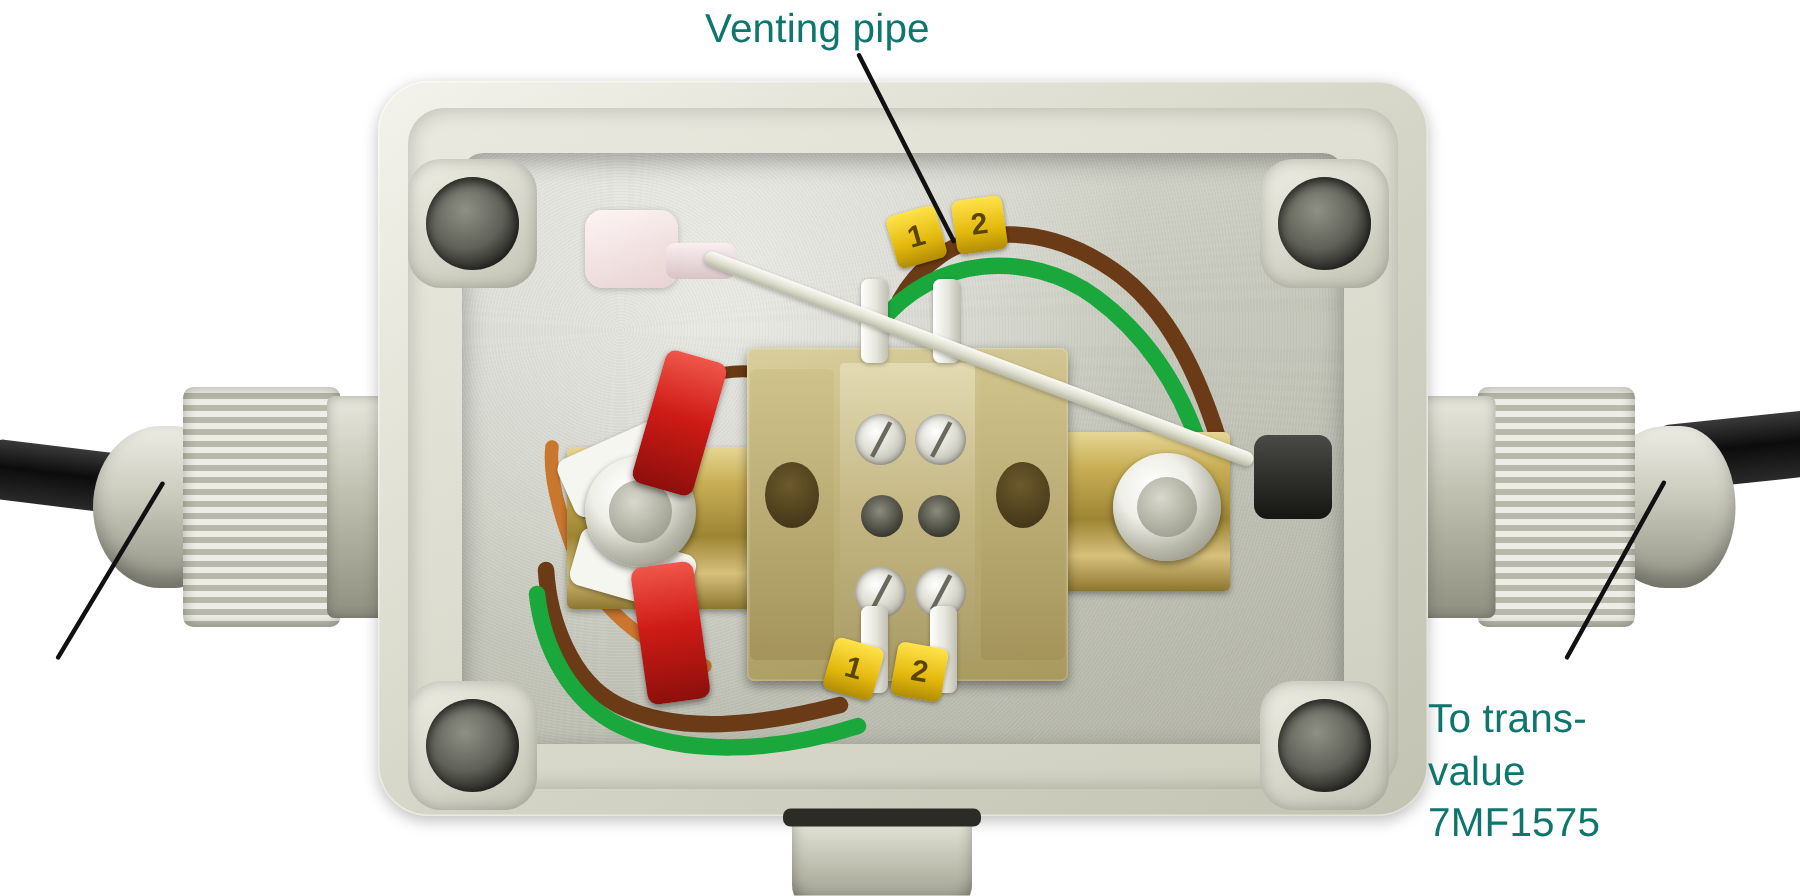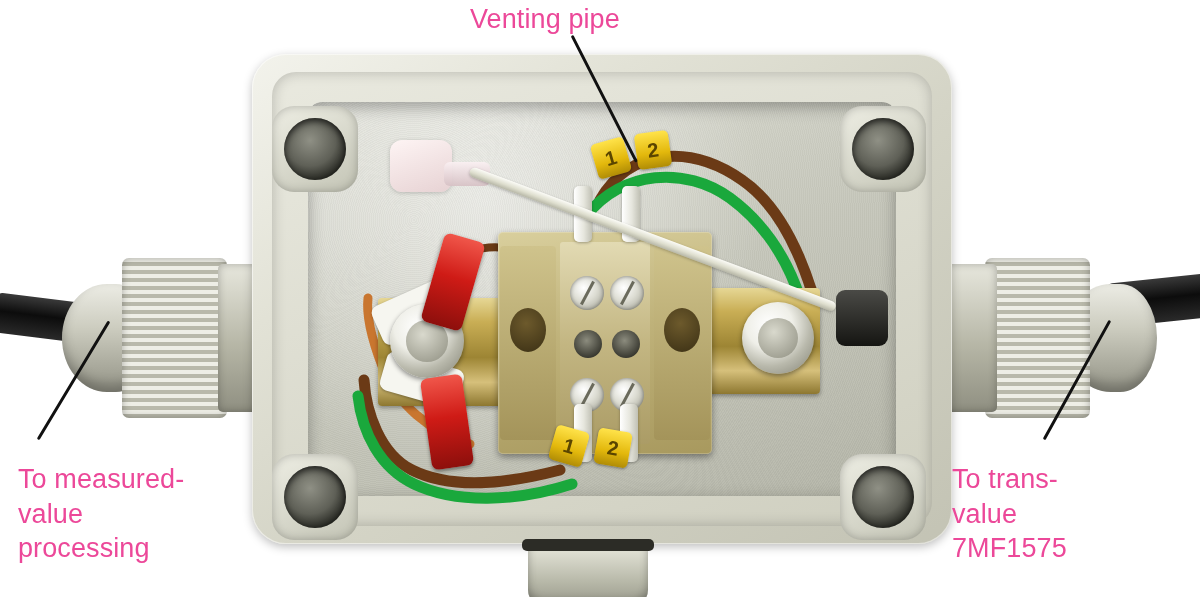--- a/index.html
+++ b/index.html
@@ -3,21 +3,21 @@
 <meta charset="utf-8">
 <title>Junction box figure</title>
 <style>
   html,body{margin:0;padding:0;background:#ffffff;}
   body{width:1200px;height:597px;position:relative;overflow:hidden;
        font-family:"Liberation Sans","DejaVu Sans",sans-serif;color:#1a1a1a;}
 
   #figure{position:absolute;inset:0;background:#ffffff;}
 
   
-  .callout{position:absolute;font-size:27px;line-height:1.28;color:#ec4899;
+  .callout{position:absolute;font-size:27px;line-height:1.28;color:#0f766e;
            letter-spacing:.1px;white-space:pre-line;}
   #label-venting{left:470px;top:2px;}
   #label-left{left:18px;top:462px;}
   #label-right{left:952px;top:462px;}
 
   .leader{position:absolute;background:#111;transform-origin:0 50%;height:3px;border-radius:2px;}
 
   
   #photo{position:absolute;left:0;top:40px;width:1200px;height:520px;}
 
@@ -268,23 +268,20 @@
 
     <div id="vent-body"></div>
     <div id="vent-neck"></div>
     <div id="vent-tube"></div>
 
   </div>
 
   <div class="callout" id="label-venting">Venting pipe</div>
   <div class="leader" style="left:572px;top:34px;width:142px;transform:rotate(63deg);"></div>
 
-  <div class="callout" id="label-left">To measured-
-value
-processing</div>
   <div class="leader" style="left:38px;top:438px;width:138px;transform:rotate(-59deg);"></div>
 
   <div class="callout" id="label-right">To trans-
 value
 7MF1575</div>
   <div class="leader" style="left:1044px;top:438px;width:136px;transform:rotate(-61deg);"></div>
 
 </div>
 
 </body></html>

